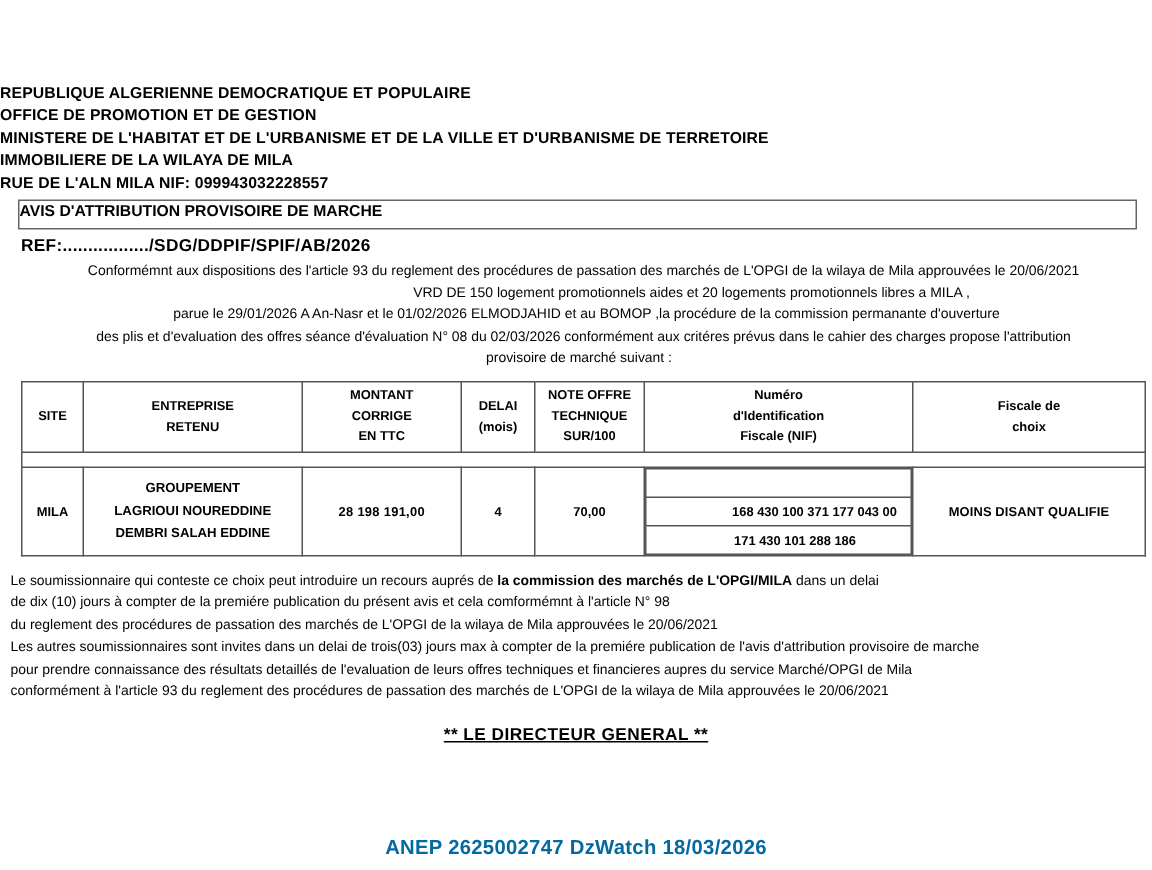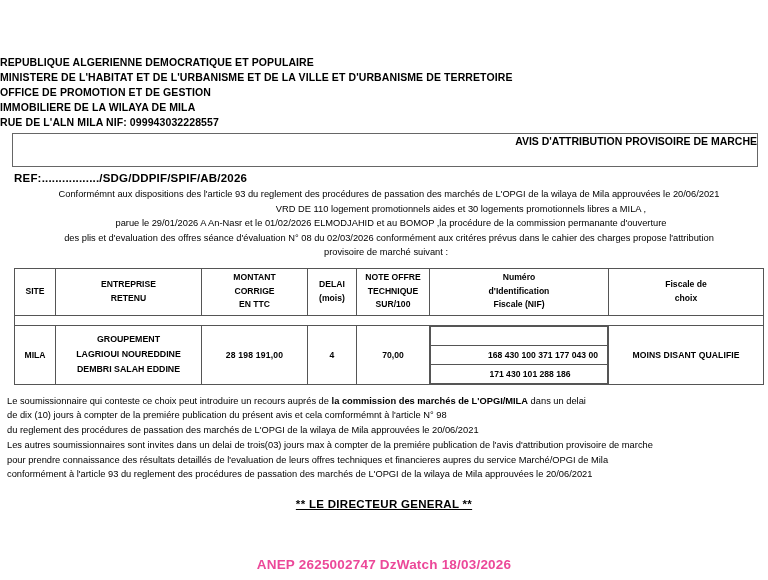--- a/index.html
+++ b/index.html
@@ -31,25 +31,25 @@
     font-weight: bold;
     line-height: 15px;
     letter-spacing: 0.1px;
     white-space: nowrap;
   }
 
   
   .avis-box {
     margin: 3px 10px 0 12px;
     border: 1px solid #666;
-    text-align: right;
+    text-align: left;
     font-size: 10.5px;
     font-weight: bold;
     line-height: 13px;
-    padding: 1px 0 18px 0;
+    padding: 1px 0 4px 0;
   }
 
   
   .ref-line {
     margin: 5px 0 0 14px;
     font-size: 11.5px;
     font-weight: bold;
     letter-spacing: 0.2px;
   }
 
@@ -191,33 +191,33 @@
     letter-spacing: 0.2px;
   }
 </style>
 </head>
 <body>
 
 <div class="page">
 
   <div class="masthead">
     <div>REPUBLIQUE ALGERIENNE DEMOCRATIQUE ET POPULAIRE</div>
+    <div>OFFICE DE PROMOTION ET DE GESTION</div>
     <div>MINISTERE DE L'HABITAT ET DE L'URBANISME  ET DE LA VILLE ET D'URBANISME DE TERRETOIRE</div>
-    <div>OFFICE DE PROMOTION ET DE GESTION</div>
     <div>IMMOBILIERE DE LA WILAYA DE MILA</div>
     <div>RUE DE L'ALN MILA  NIF:  099943032228557</div>
   </div>
 
   <div class="avis-box">AVIS D'ATTRIBUTION PROVISOIRE  DE MARCHE</div>
 
   <div class="ref-line">REF:................./SDG/DDPIF/SPIF/AB/2026</div>
 
   <div class="intro">
     <p class="indent1">Conformémnt aux dispositions des l'article 93 du reglement des procédures de passation des marchés de L'OPGI de la wilaya de Mila approuvées le 20/06/2021</p>
-    <p class="center-ish">VRD DE 110 logement promotionnels aides et 30 logements promotionnels libres  a MILA  ,</p>
+    <p class="center-ish">VRD DE 150 logement promotionnels aides et 20 logements promotionnels libres  a MILA  ,</p>
     <p class="indent2">parue le 29/01/2026  A  An-Nasr et  le 01/02/2026 ELMODJAHID  et au BOMOP  ,la procédure de la commission permanante d'ouverture</p>
     <p class="indent1">des plis et d'evaluation des offres séance d'évaluation  N° 08  du 02/03/2026 conformément aux critéres prévus dans le cahier des charges propose l'attribution</p>
     <p>provisoire  de marché suivant  :</p>
   </div>
 
   <div class="tbl-wrap">
     <table class="marche">
       <thead>
         <tr>
           <td class="col-site">SITE</td>
@@ -293,15 +293,15 @@
     <p>du reglement des procédures de passation des marchés de L'OPGI de la wilaya de Mila approuvées le 20/06/2021</p>
     <p>Les autres soumissionnaires sont invites dans un delai de trois(03) jours max à compter de la premiére publication de l'avis d'attribution provisoire de marche</p>
     <p>pour prendre connaissance des résultats detaillés de l'evaluation de leurs  offres techniques et financieres aupres du service Marché/OPGI de Mila</p>
     <p> conformément à l'article 93 du reglement des procédures de passation des marchés de L'OPGI de la wilaya de Mila approuvées le 20/06/2021</p>
   </div>
 
   <div class="signature">
     <span>** LE DIRECTEUR GENERAL **</span>
   </div>
 
-  <div class="anep" style="color: #ec4899;">ANEP 2625002747 DzWatch 18/03/2026</div>
+  <div class="anep" style="color: #0369a1;">ANEP 2625002747 DzWatch 18/03/2026</div>
 
 </div>
 
 </body></html>

